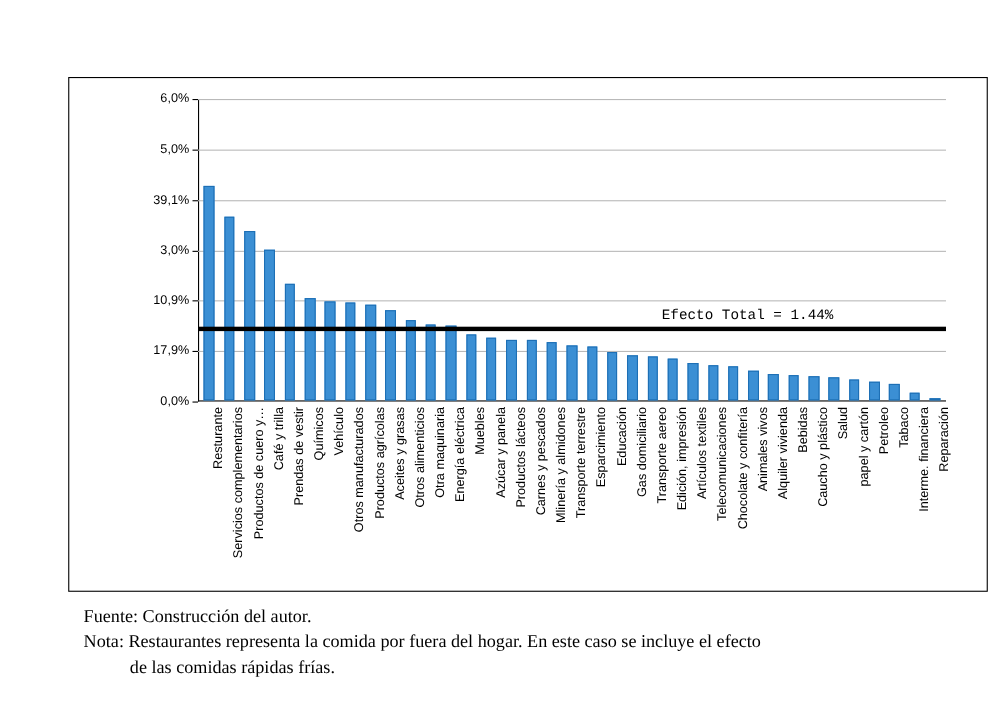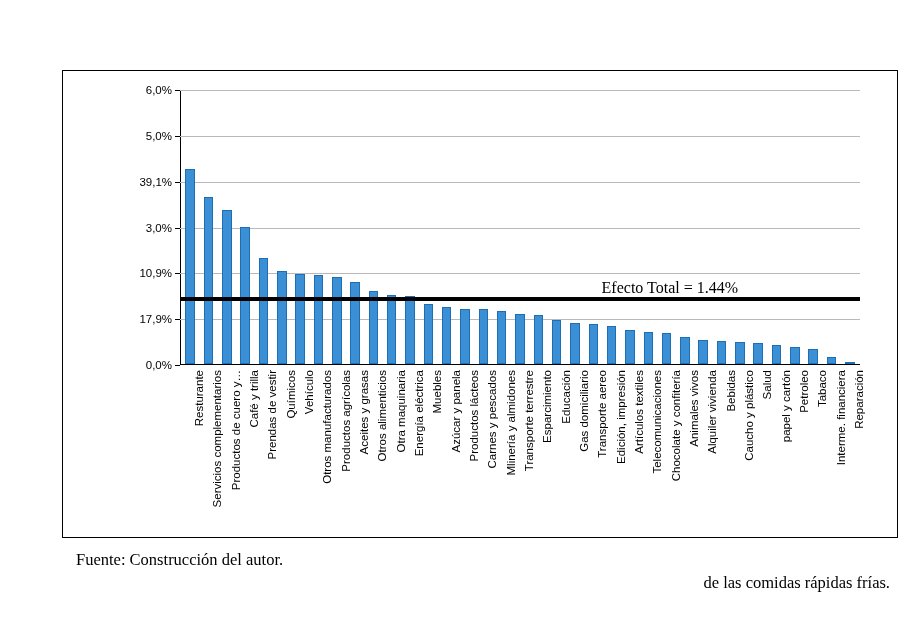--- a/index.html
+++ b/index.html
@@ -111,22 +111,22 @@
   }
   .effect-line {
     position: absolute;
     left: 0;
     width: 100%;
     height: 4px;
     background: #000000;
   }
   .effect-label {
     position: absolute;
-    font-family: Liberation Serif, serif;
-    font-size: 16px;
+    font-family: Liberation Mono, monospace;
+    font-size: 13px;
     white-space: nowrap;
   }
   .xlabels {
     position: absolute;
     left: 118px;
     top: 295px;
     width: 680px;
     height: 170px;
   }
   .xlabel {
@@ -147,21 +147,20 @@
     font-family: "Liberation Serif", serif;
     font-size: 16.5px;
     line-height: 1.42;
   }
   .note-line {
     white-space: nowrap;
     margin-left: 36px;
   }
   .note-indent {
     padding-left: 42px;
-    text-align: right;
   }
 </style>
 </head>
 <body>
 
 <div class="page">
 
 
   <div class="chart-frame">
     <div class="plot" id="plot">
@@ -281,16 +280,17 @@
         <div class="xlabel" style="left: 599.541px;">papel y cartón</div>
         <div class="xlabel" style="left: 617.865px;">Petroleo</div>
         <div class="xlabel" style="left: 636.189px;">Tabaco</div>
         <div class="xlabel" style="left: 654.514px;">Interme. financiera</div>
         <div class="xlabel" style="left: 672.838px;">Reparación</div>
       </div>
   </div>
 
   <div class="note-block">
     <div class="note-line">Fuente: Construcción del autor.</div>
+    <div class="note-line">Nota: Restaurantes representa la comida por fuera del hogar. En este caso se  incluye el efecto</div>
     <div class="note-line note-indent">de las comidas rápidas frías.</div>
   </div>
 
 </div>
 
 </body></html>

